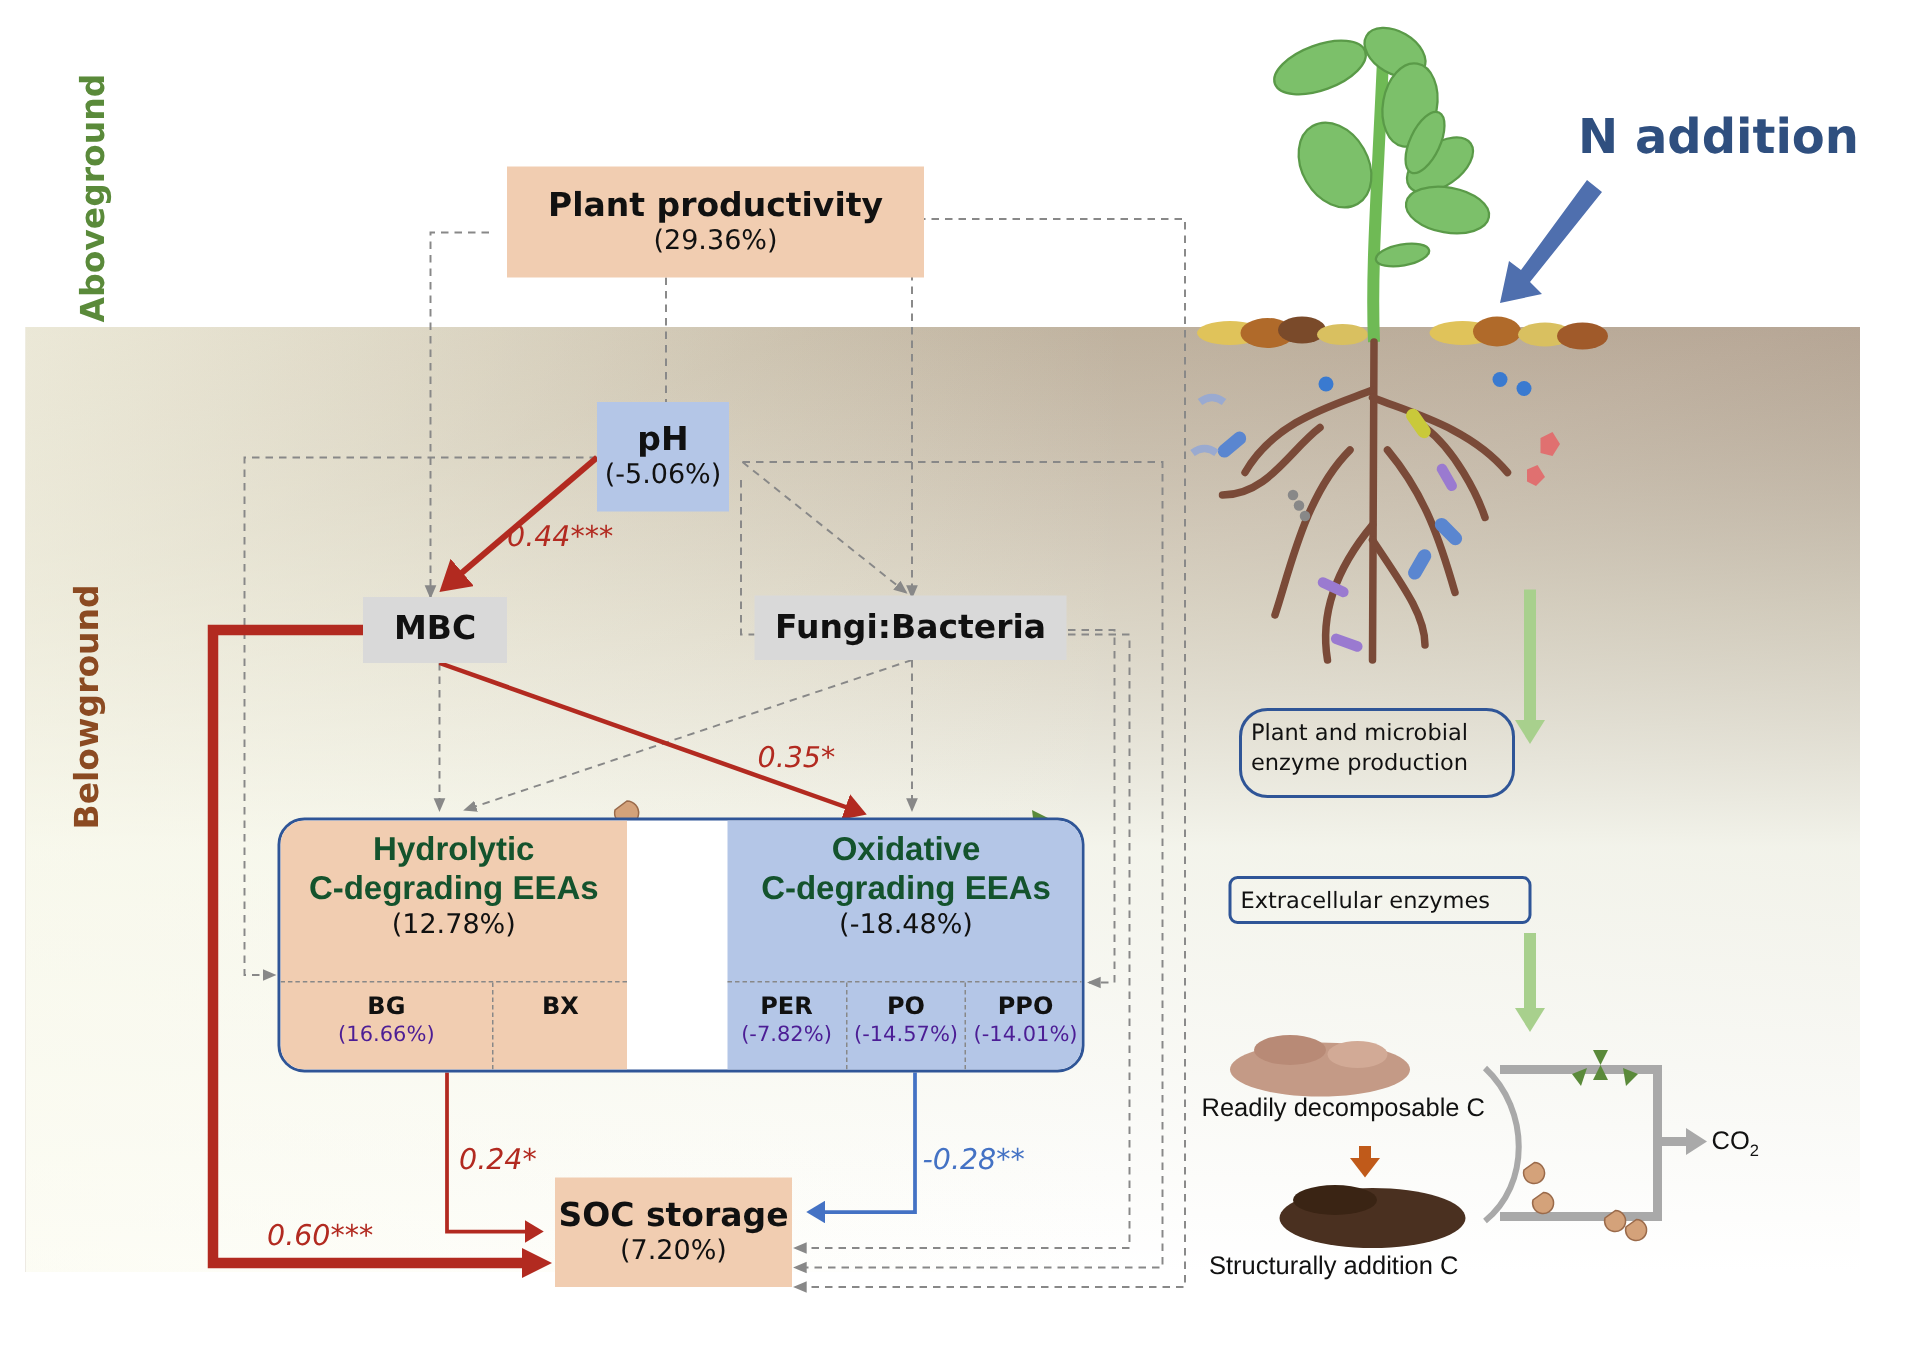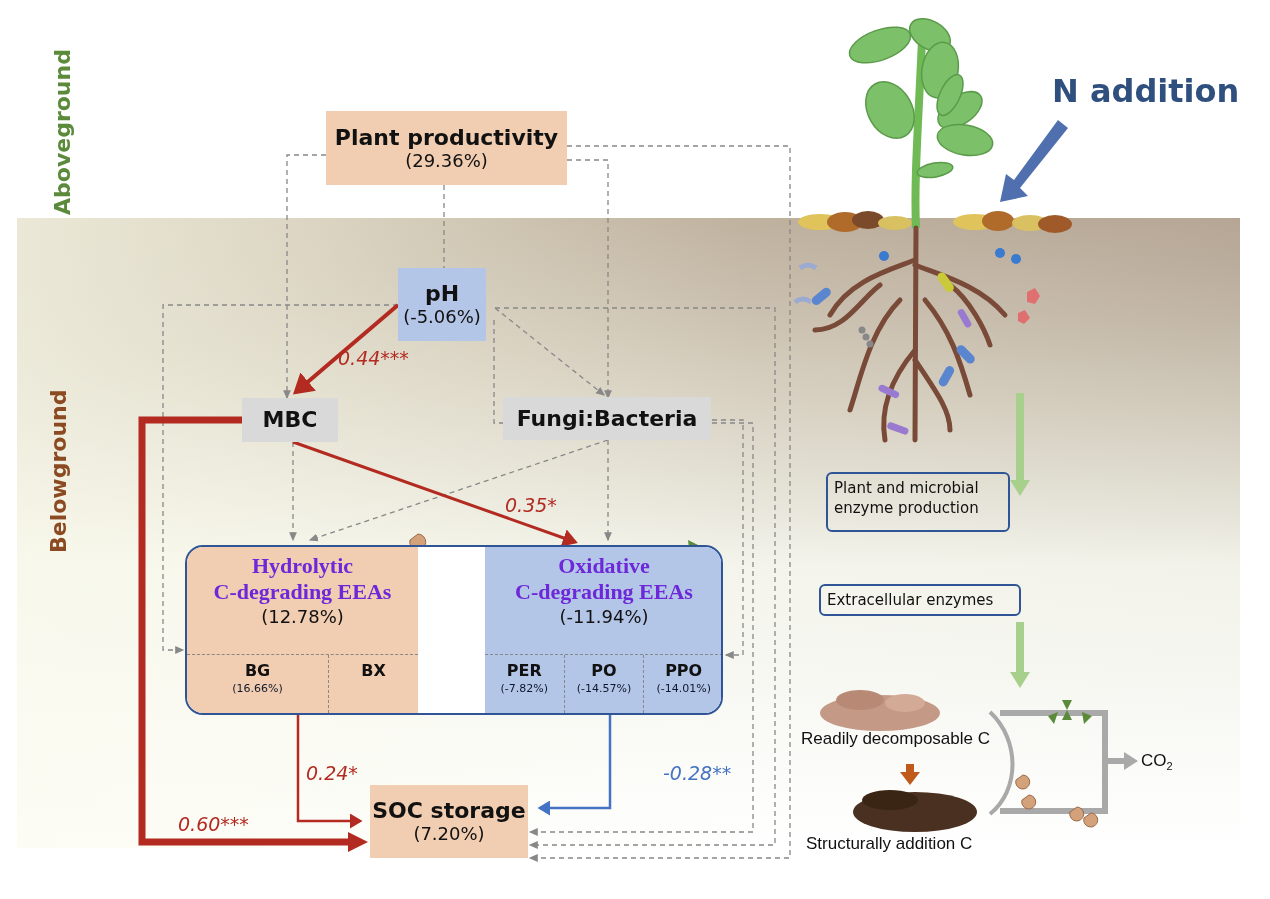--- a/index.html
+++ b/index.html
@@ -23,27 +23,27 @@
   .box .v { font-size:18px; font-family:"DejaVu Sans", sans-serif; line-height:1.2; }
   .peach { background:#f1cdb1; }
   .blue { background:#b4c6e7; }
   .grey { background:#d9d9d9; }
   .coef { position:absolute; font-style:italic; font-size:19px; font-family:"DejaVu Sans", sans-serif; }
   .coef.red { color:#b22a20; }
   .coef.blu { color:#4472c4; }
   .enz-frame { position:absolute; left:185px; top:545px; width:538px; height:170px; border:2px solid #2f5597; border-radius:18px; box-sizing:border-box; overflow:hidden; background:#ffffff; }
   .enz-half { position:absolute; top:0; height:100%; }
   .enz-head { position:absolute; left:0; right:0; top:6px; text-align:center; }
-  .enz-head .t { font-weight:bold; font-size:22px; font-family:Liberation Serif, serif; line-height:1.2; color:#6d28d9; }
+  .enz-head .t { font-weight:bold; font-size:22px; font-family:Liberation Sans, sans-serif; line-height:1.2; color:#14532d; }
   .enz-head .v { font-size:18px; font-family:"DejaVu Sans", sans-serif; color:#111; }
   .enz-cells { position:absolute; left:0; right:0; bottom:0; height:58px; display:flex; border-top:1.5px dashed #888; }
   .enz-cell { flex:1; text-align:center; border-right:1.5px dashed #888; padding-top:6px; box-sizing:border-box; }
   .enz-cell:last-child { border-right:none; }
   .enz-cell .n { font-weight:bold; font-size:16px; font-family:"DejaVu Sans", sans-serif; color:#111; }
-  .enz-cell .p { font-size:11px; font-family:"DejaVu Sans", sans-serif; color:#0f172a; margin-top:2px; }
+  .enz-cell .p { font-size:14px; font-family:"DejaVu Sans", sans-serif; color:#4c1d95; margin-top:2px; }
   .proc-box { position:absolute; border:2px solid #2f5597; border-radius:6px; background:rgba(255,255,255,0.0); padding:4px 6px; font-size:15px; font-family:"DejaVu Sans", sans-serif; color:#111; line-height:1.35; box-sizing:border-box; }
   .plain { position:absolute; font-size:17px; color:#111; font-family:"Liberation Sans", sans-serif; white-space:nowrap; }
   .naddition { position:absolute; left:1052px; top:72px; font-size:32px; font-weight:bold; color:#2f4f7f; font-family:"DejaVu Sans", sans-serif; white-space:nowrap; }
   svg.overlay { position:absolute; left:0; top:0; }
 </style>
 </head>
 <body>
 
 <div id="stage">
   <div class="soil"></div>
@@ -194,21 +194,21 @@
       <path d="M410 540 a8 8 0 1 0 8 -6 l -8 6 z"></path>
       <path d="M425 557 a8 8 0 1 0 8 -6 l -8 6 z"></path>
       <path d="M404 575 a8 8 0 1 0 8 -6 l -8 6 z"></path>
       <path d="M1016 780 a7 7 0 1 0 7 -5 l -7 5 z"></path>
       <path d="M1022 800 a7 7 0 1 0 7 -5 l -7 5 z"></path>
       <path d="M1070 812 a7 7 0 1 0 7 -5 l -7 5 z"></path>
       <path d="M1084 818 a7 7 0 1 0 7 -5 l -7 5 z"></path>
     </g>
   </svg>
 
-  <div class="box peach" style="left:326px; top:111px; width:241px; height:74px;text-align:right;">
+  <div class="box peach" style="left:338px; top:111px; width:278px; height:74px;text-align:right;">
     <span class="t">Plant productivity</span>
     <span class="v">(29.36%)</span>
   </div>
 
   <div class="box blue" style="left:398px; top:268px; width:88px; height:73px;">
     <span class="t">pH</span>
     <span class="v">(-5.06%)</span>
   </div>
 
   <div class="box grey" style="left:242px; top:398px; width:96px; height:44px;">
@@ -234,21 +234,21 @@
         <div class="enz-cell" style="flex:0.85">
           <div class="n">BX</div>
           <div class="p"></div>
         </div>
       </div>
     </div>
     <div class="enz-half blue" style="left:298px; width:238px;">
       <div class="enz-head">
         <div class="t">Oxidative</div>
         <div class="t">C-degrading EEAs</div>
-        <div class="v">(-11.94%)</div>
+        <div class="v">(-18.48%)</div>
       </div>
       <div class="enz-cells">
         <div class="enz-cell">
           <div class="n">PER</div>
           <div class="p">(-7.82%)</div>
         </div>
         <div class="enz-cell">
           <div class="n">PO</div>
           <div class="p">(-14.57%)</div>
         </div>
@@ -261,24 +261,24 @@
   </div>
 
   <div class="box peach" style="left:370px; top:785px; width:158px; height:73px;">
     <span class="t">SOC storage</span>
     <span class="v">(7.20%)</span>
   </div>
 
   <div class="coef red" style="left:338px; top:347px;">0.44***</div>
   <div class="coef red" style="left:505px; top:494px;">0.35*</div>
   <div class="coef red" style="left:306px; top:762px;">0.24*</div>
-  <div class="coef blu" style="left:615px; top:762px;margin-left:48px;">-0.28**</div>
+  <div class="coef blu" style="left:615px; top:762px;">-0.28**</div>
   <div class="coef red" style="left:178px; top:813px;">0.60***</div>
 
-  <div class="proc-box" style="left:826px; top:472px; width:184px; height:60px;">
+  <div class="proc-box" style="left:826px; top:472px; width:184px; height:60px;border-radius:19px;">
     <div>Plant and microbial</div>
     <div>enzyme production</div>
   </div>
   <div class="proc-box" style="left:819px; top:584px; width:202px; height:32px;">Extracellular enzymes</div>
 
   <div class="plain" style="left:801px; top:729px;">Readily decomposable C</div>
   <div class="plain" style="left:806px; top:834px;">Structurally addition C</div>
   <div class="plain" style="left:1141px; top:751px;"><span>CO</span><sub style="font-size:11px;">2</sub></div>
 </div>
 

